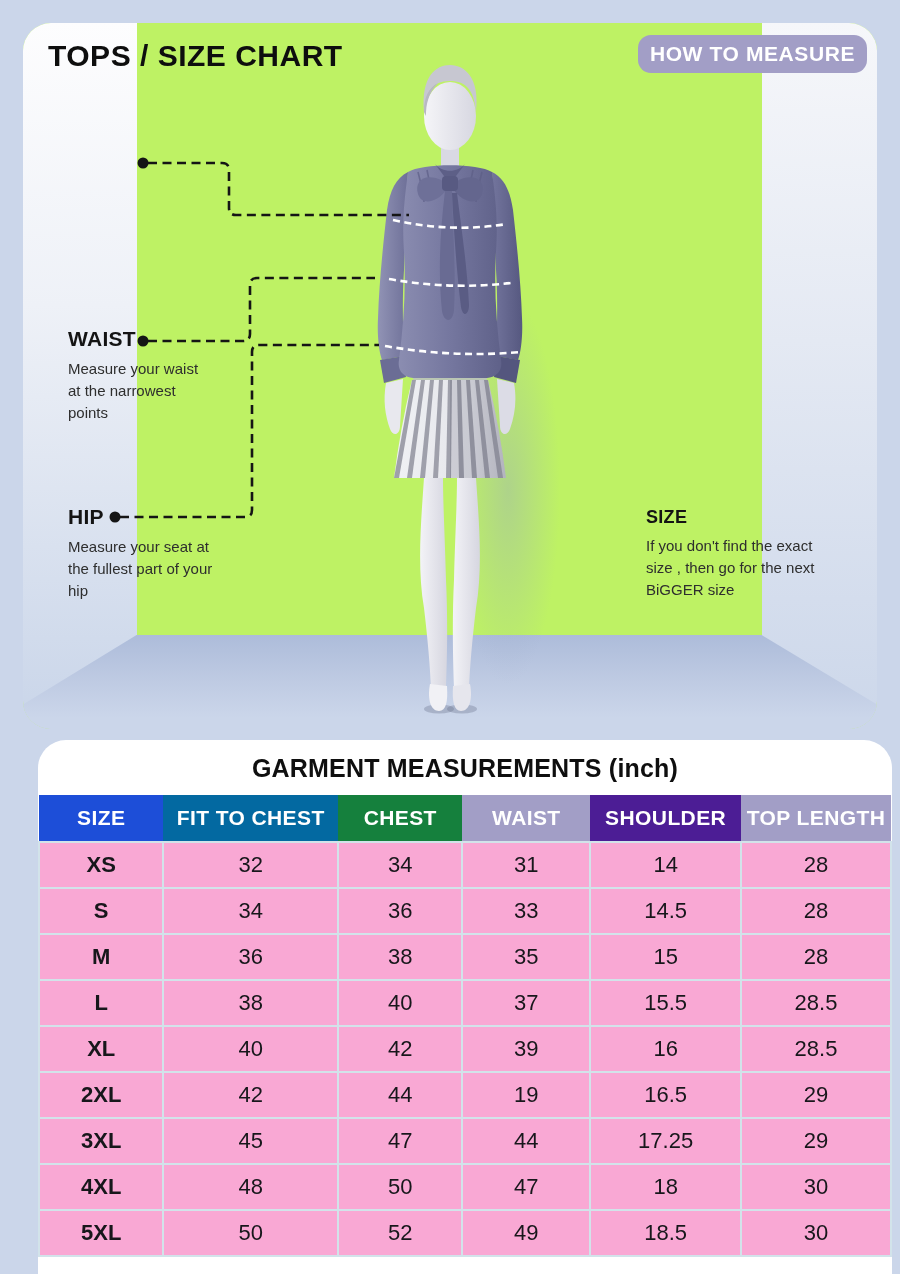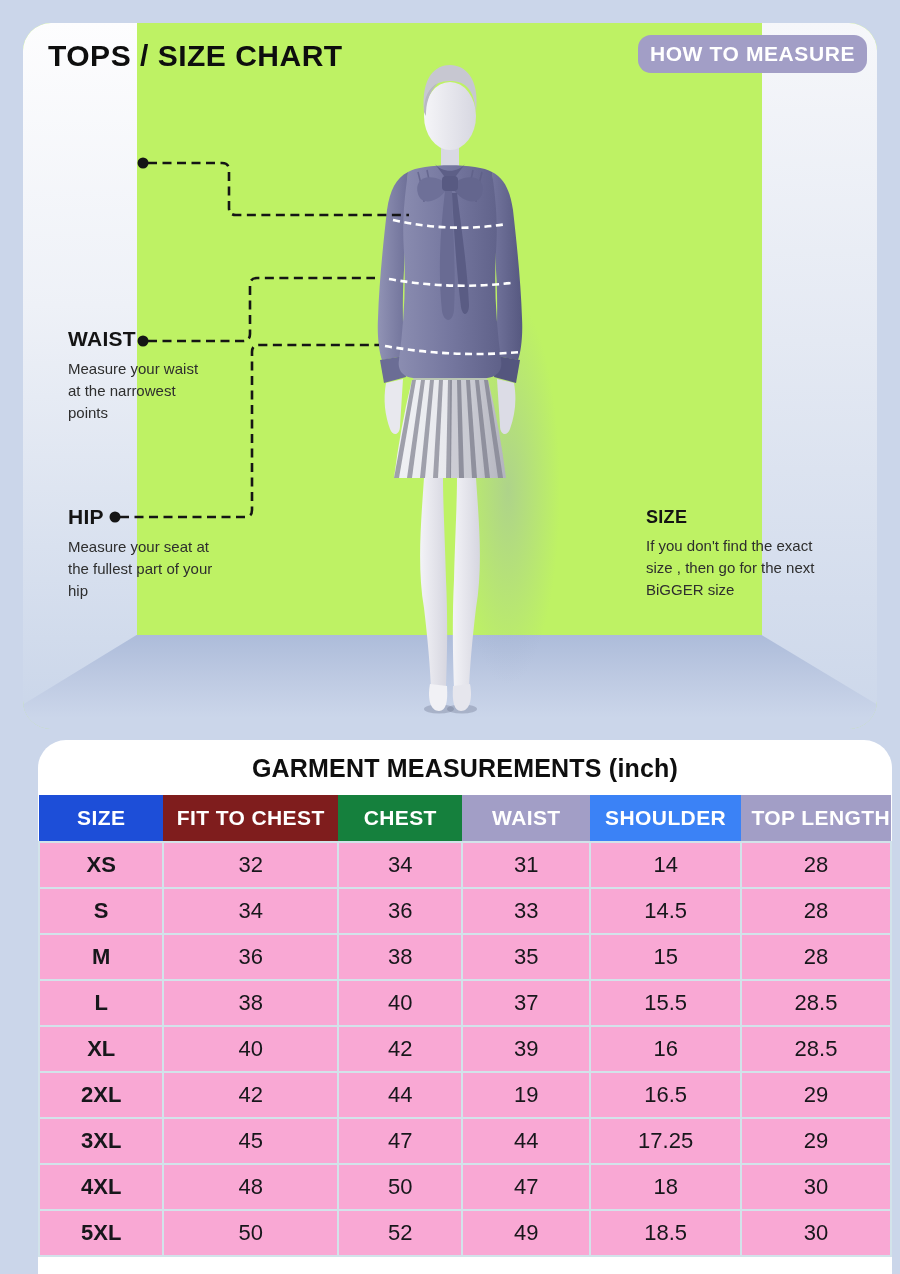--- a/index.html
+++ b/index.html
@@ -224,25 +224,25 @@
         <col class="c0">
           <col class="c1">
           <col class="c2">
           <col class="c3">
           <col class="c4">
           <col class="c5">
       </colgroup>
       <thead>
           <tr id="header-row">
             <th style="background: #1d4ed8;">SIZE</th>
-            <th style="background: #7f1d1d;">FIT TO CHEST</th>
+            <th style="background: #0369a1;">FIT TO CHEST</th>
             <th style="background: #15803d;">CHEST</th>
             <th style="background: rgb(162, 158, 198);">WAIST</th>
-            <th style="background: #3b82f6;">SHOULDER</th>
-            <th style="background: rgb(162, 158, 198); text-align: right;">TOP LENGTH</th>
+            <th style="background: #4c1d95;">SHOULDER</th>
+            <th style="background: rgb(162, 158, 198);">TOP LENGTH</th>
           </tr>
         </thead>
       <tbody id="table-body">
           <tr>
             <td class="size-col">XS</td>
             <td>32</td>
             <td>34</td>
             <td>31</td>
             <td>14</td>
             <td>28</td>

